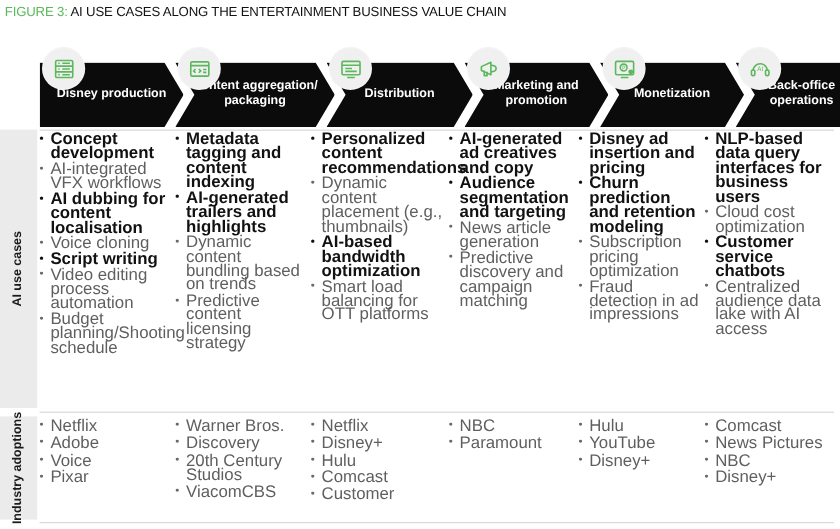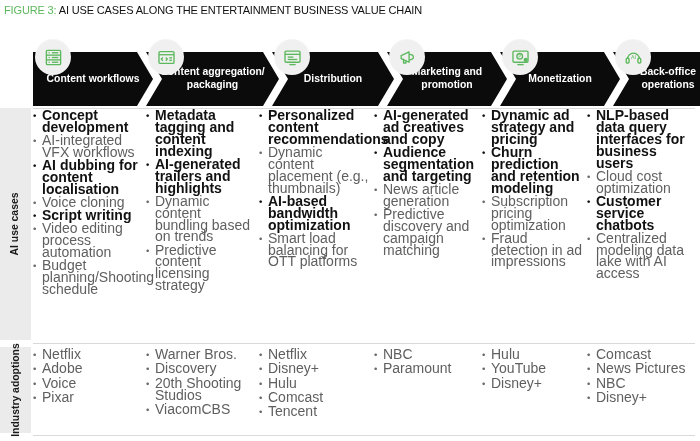--- a/index.html
+++ b/index.html
@@ -113,21 +113,21 @@
 <body>
 
 <div class="fig-title">
   <span class="fig-label">FIGURE 3:</span>
   <span class="fig-text">AI USE CASES ALONG THE ENTERTAINMENT BUSINESS VALUE CHAIN</span>
 </div>
 
 <div class="chevron-band">
 
   <div class="chev c1">
-    <span>Content workflows</span>
+    <span>Disney production</span>
   </div>
   <div class="chev c2">
     <span>Content aggregation/ packaging</span>
   </div>
   <div class="chev c3">
     <span>Distribution</span>
   </div>
   <div class="chev c4">
     <span>Marketing and promotion</span>
   </div>
@@ -240,32 +240,32 @@
   <div class="col">
     <ul class="bullets">
       <li class="strong">AI-generated ad creatives and copy</li>
       <li class="strong">Audience segmentation and targeting</li>
       <li>News article generation</li>
       <li>Predictive discovery and campaign matching</li>
     </ul>
   </div>
   <div class="col">
     <ul class="bullets">
-      <li class="strong">Dynamic ad strategy and pricing</li>
+      <li class="strong">Disney ad insertion and pricing</li>
       <li class="strong">Churn prediction and retention modeling</li>
       <li>Subscription pricing optimization</li>
       <li>Fraud detection in ad impressions</li>
     </ul>
   </div>
   <div class="col">
     <ul class="bullets">
       <li class="strong">NLP-based data query interfaces for business users</li>
       <li>Cloud cost optimization</li>
       <li class="strong">Customer service chatbots</li>
-      <li>Centralized modeling data lake with AI access</li>
+      <li>Centralized audience data lake with AI access</li>
     </ul>
   </div>
 </div>
 
 <div class="rowlabel" id="rowlabel-adoptions">
   <div class="vtxt">Industry adoptions</div>
 </div>
 
 <div class="grid" id="grid-adoptions">
   <div class="col">
@@ -273,31 +273,31 @@
       <li>Netflix</li>
       <li>Adobe</li>
       <li>Voice</li>
       <li>Pixar</li>
     </ul>
   </div>
   <div class="col">
     <ul class="bullets">
       <li>Warner Bros.</li>
       <li>Discovery</li>
-      <li>20th Shooting Studios</li>
+      <li>20th Century Studios</li>
       <li>ViacomCBS</li>
     </ul>
   </div>
   <div class="col">
     <ul class="bullets">
       <li>Netflix</li>
       <li>Disney+</li>
       <li>Hulu</li>
       <li>Comcast</li>
-      <li>Tencent</li>
+      <li>Customer</li>
     </ul>
   </div>
   <div class="col">
     <ul class="bullets">
       <li>NBC</li>
       <li>Paramount</li>
     </ul>
   </div>
   <div class="col">
     <ul class="bullets">

